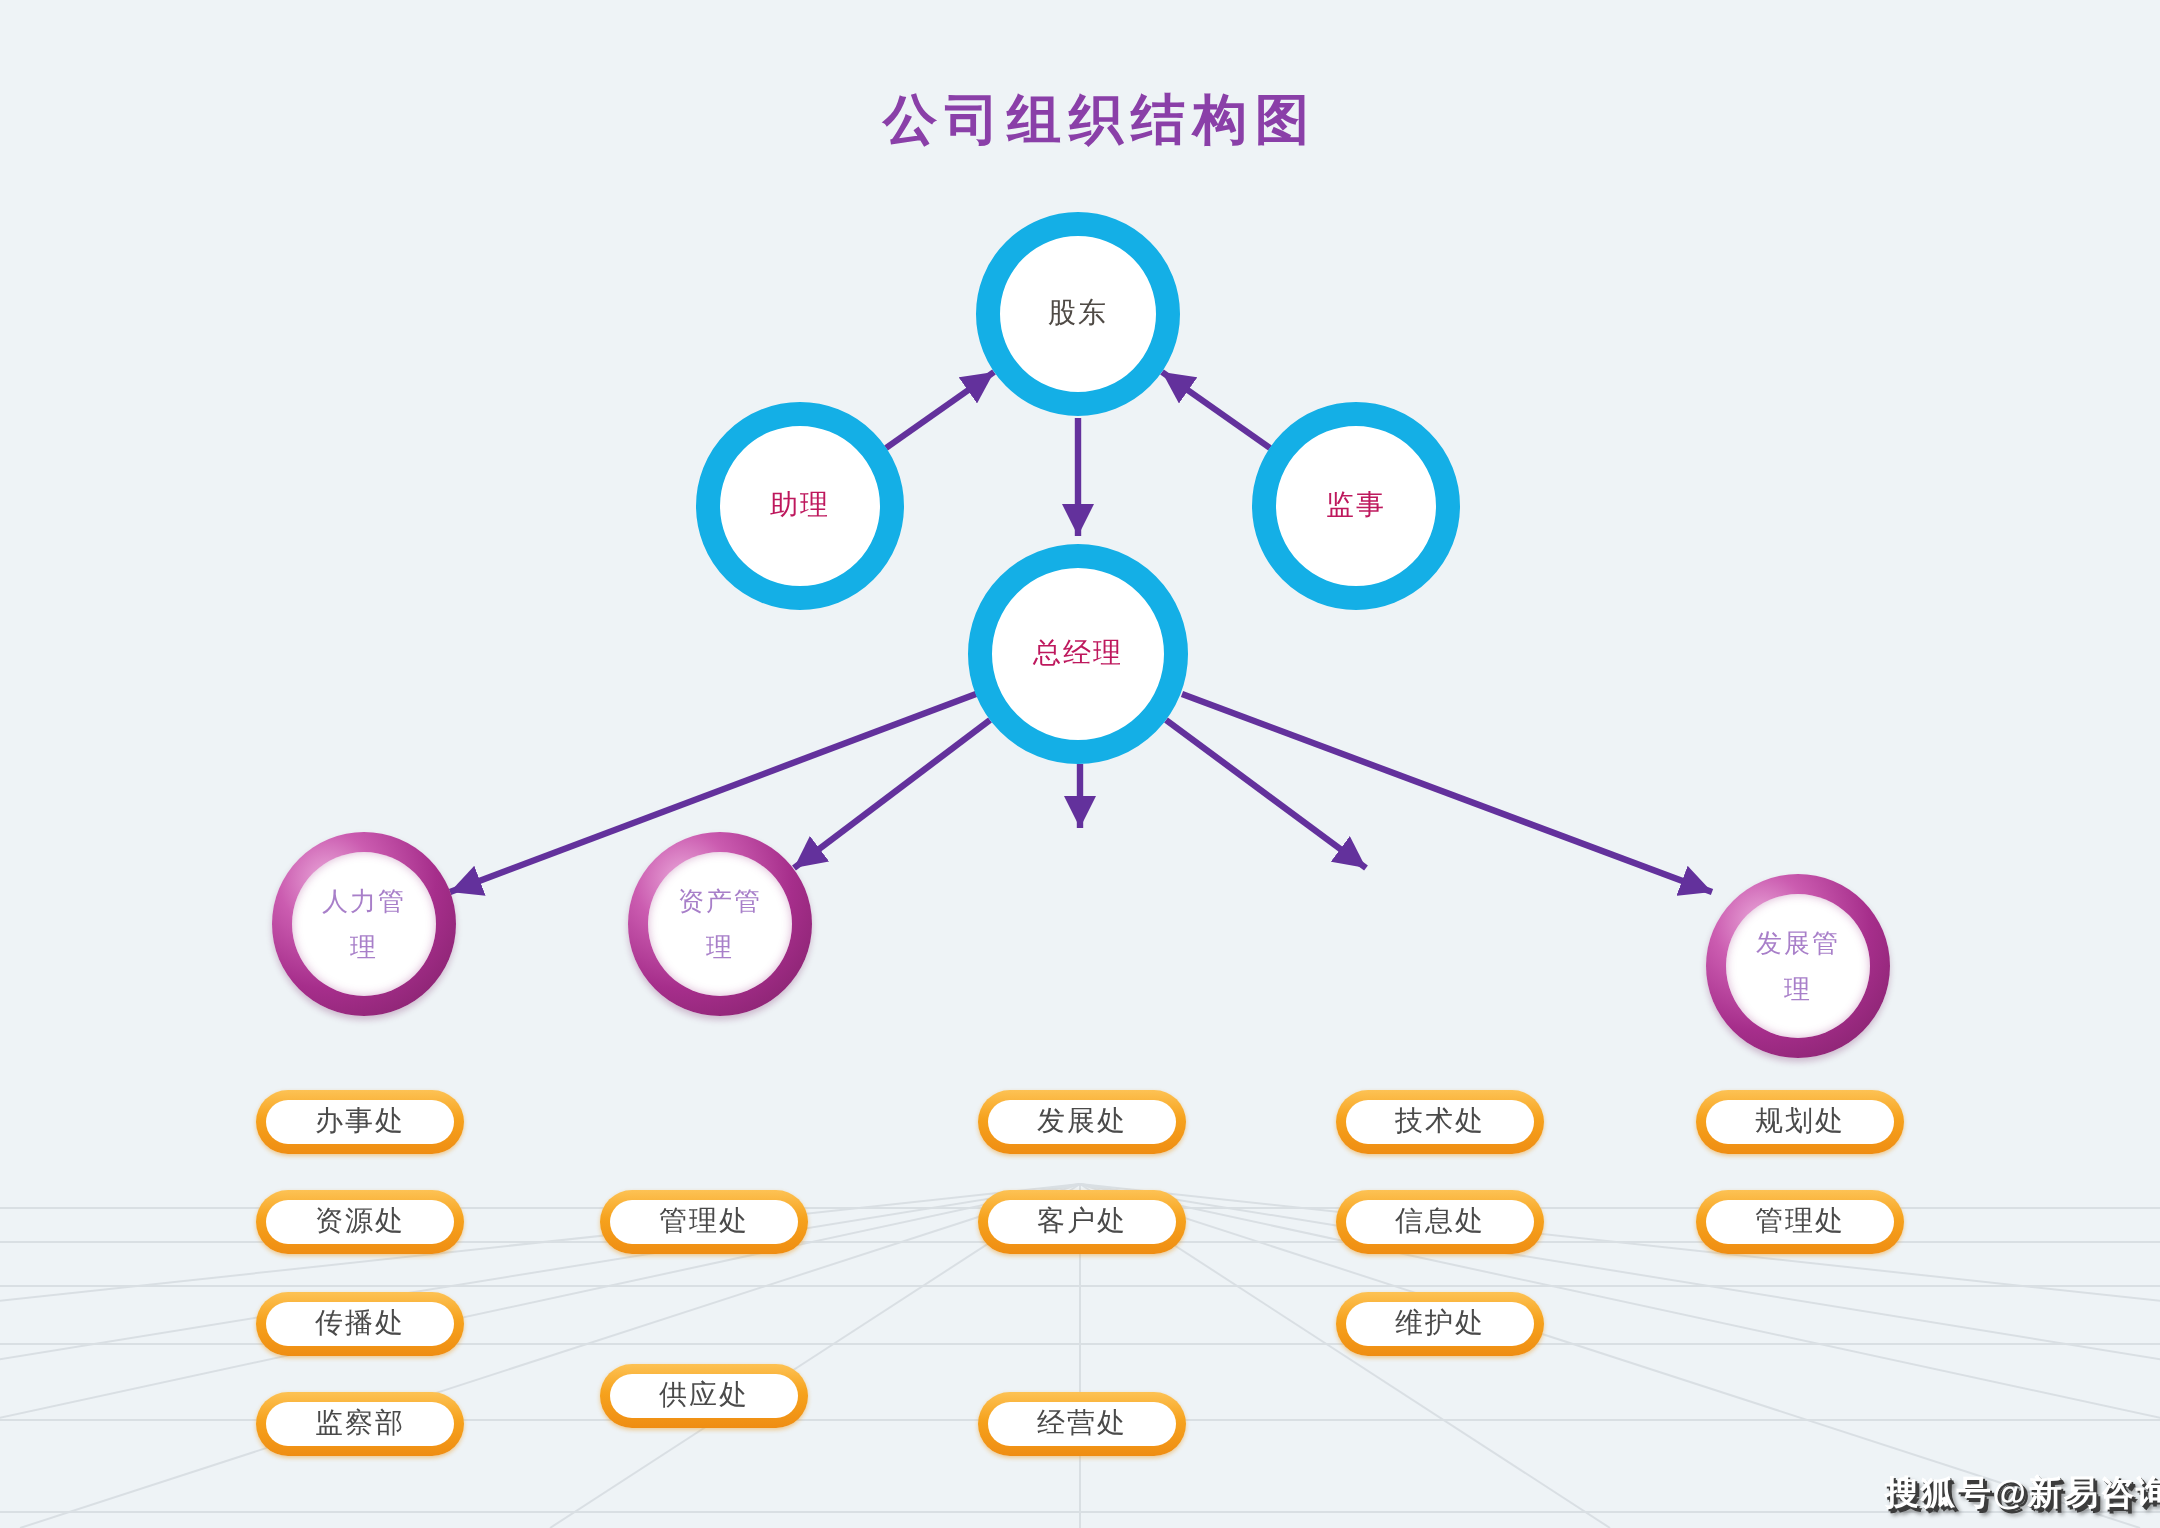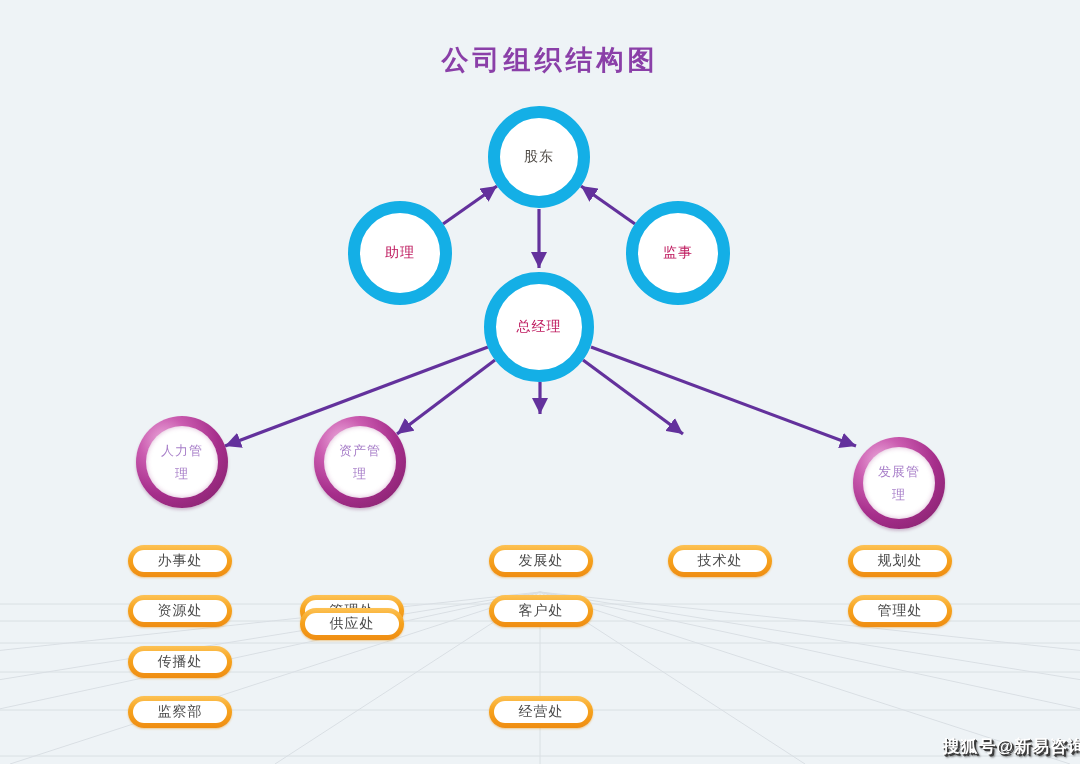--- a/index.html
+++ b/index.html
@@ -146,37 +146,43 @@
   <div class="pill" style="left:128px;top:595px">
       <span>资源处</span>
     </div>
   <div class="pill" style="left:128px;top:696px">
       <span>监察部</span>
     </div>
 
   <div class="pill" style="left:300px;top:595px">
       <span>管理处</span>
     </div>
-  <div class="pill" style="left:300px;top:608px">
+  <div class="pill" style="left:300px;top:682px">
       <span>供应处</span>
     </div>
 
   <div class="pill" style="left:489px;top:545px">
       <span>发展处</span>
     </div>
   <div class="pill" style="left:489px;top:595px">
       <span>客户处</span>
     </div>
   <div class="pill" style="left:489px;top:696px">
       <span>经营处</span>
     </div>
 
   <div class="pill" style="left:668px;top:545px">
       <span>技术处</span>
     </div>
+  <div class="pill" style="left:668px;top:595px">
+      <span>信息处</span>
+    </div>
+  <div class="pill" style="left:668px;top:646px">
+      <span>维护处</span>
+    </div>
 
   <div class="pill" style="left:848px;top:545px">
       <span>规划处</span>
     </div>
   <div class="pill" style="left:848px;top:595px">
       <span>管理处</span>
     </div>
 
   <div class="watermark">搜狐号@新易咨询</div>
 

